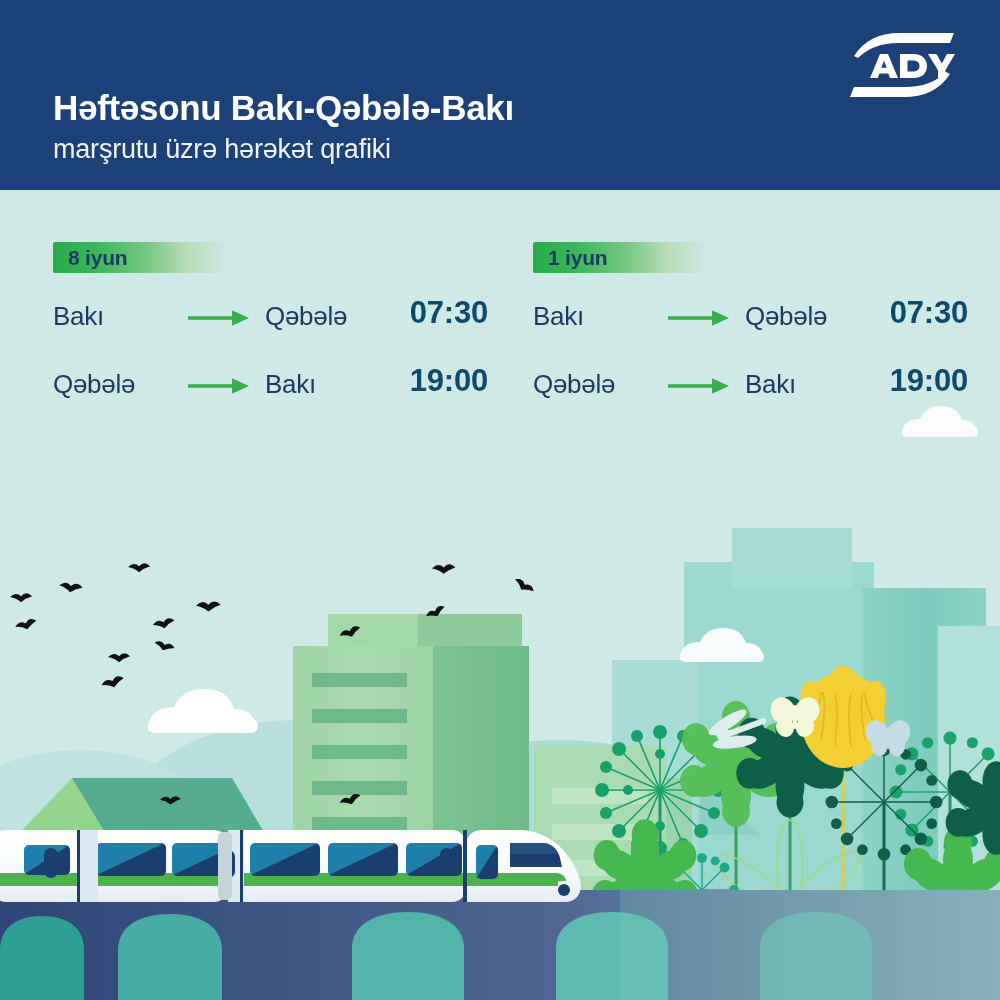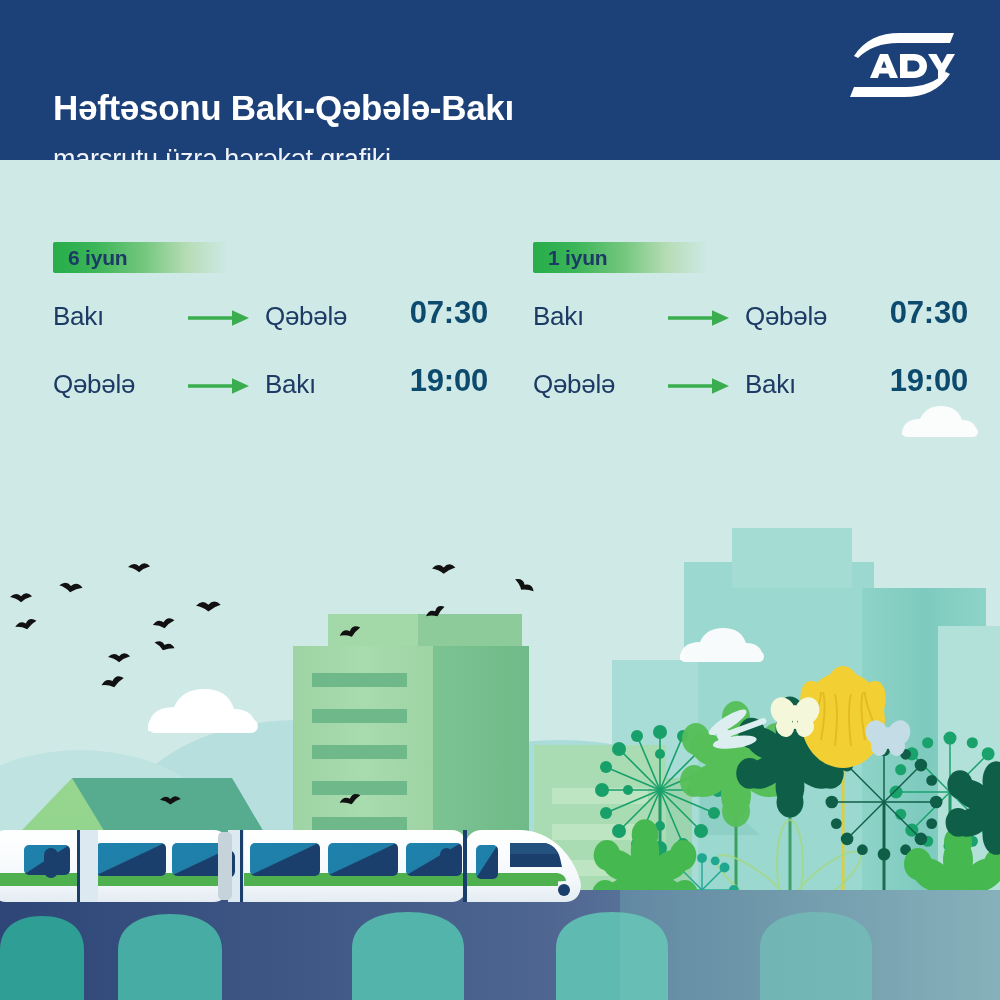--- a/index.html
+++ b/index.html
@@ -16,39 +16,39 @@
     height: 1000px;
     overflow: hidden;
     background: #cfe9e7;
   }
 
   
   .header {
     position: absolute;
     left: 0; top: 0;
     width: 1000px;
-    height: 160px;
+    height: 190px;
     background: #1c4078;
     overflow: hidden;
   }
   .title-block {
     position: absolute;
     left: 53px;
     top: 88px;
   }
   .title {
     font-size: 35px;
     font-weight: bold;
     color: #ffffff;
     letter-spacing: -0.3px;
     line-height: 1.15;
     white-space: nowrap;
   }
   .subtitle {
-    margin-top: 16px;
+    margin-top: 6px;
     font-size: 27px;
     font-weight: normal;
     color: #f0f4f8;
     letter-spacing: -0.2px;
     line-height: 1.15;
     white-space: nowrap;
   }
   .logo {
     position: absolute;
     right: 42px;
@@ -178,21 +178,21 @@
         </g>
       </svg>
     </div>
   </div>
 
   <div class="schedule">
 
     <div class="sched-col col0">
       <div class="date-badge">
         <div class="badge-bg"></div>
-        <span class="badge-label">6 iyun</span>
+        <span class="badge-label">8 iyun</span>
       </div>
 
       <div class="route-row">
         <span class="from">Bakı</span>
         <span class="arrow">
           <svg viewBox="0 0 62 20" width="62" height="20">
               <path d="M0 8.2 L44 8.2 L44 2.2 L61 10 L44 17.8 L44 11.8 L0 11.8 Z" fill="#3aad4e"></path>
             </svg>
         </span>
         <span class="to">Qəbələ</span>

